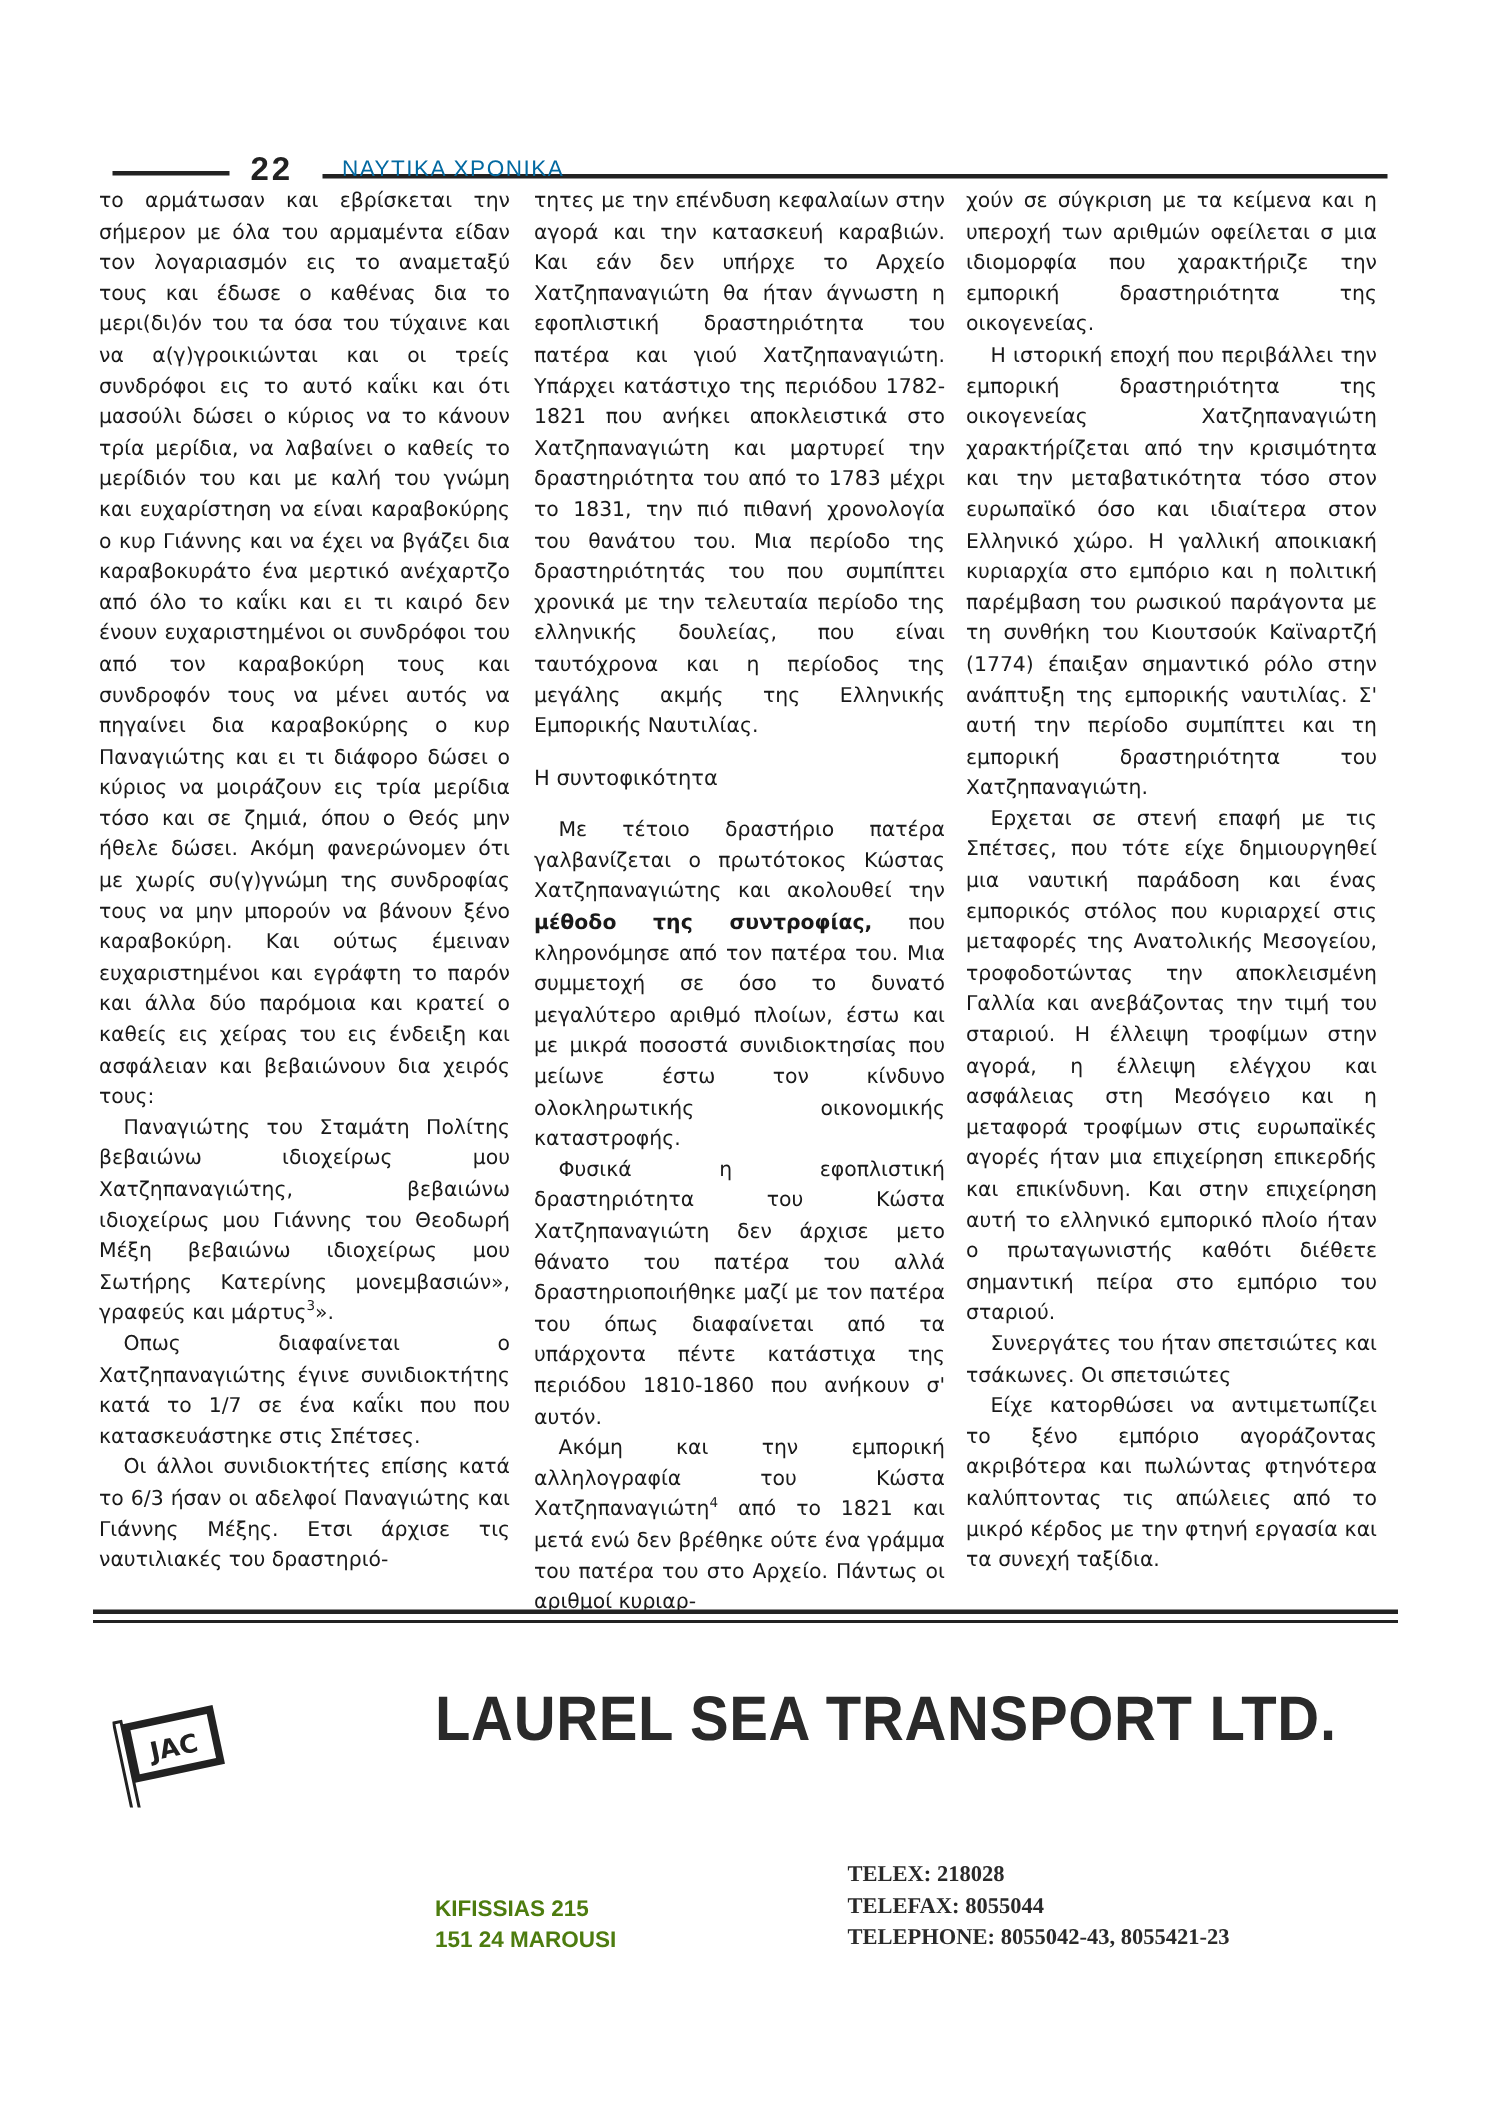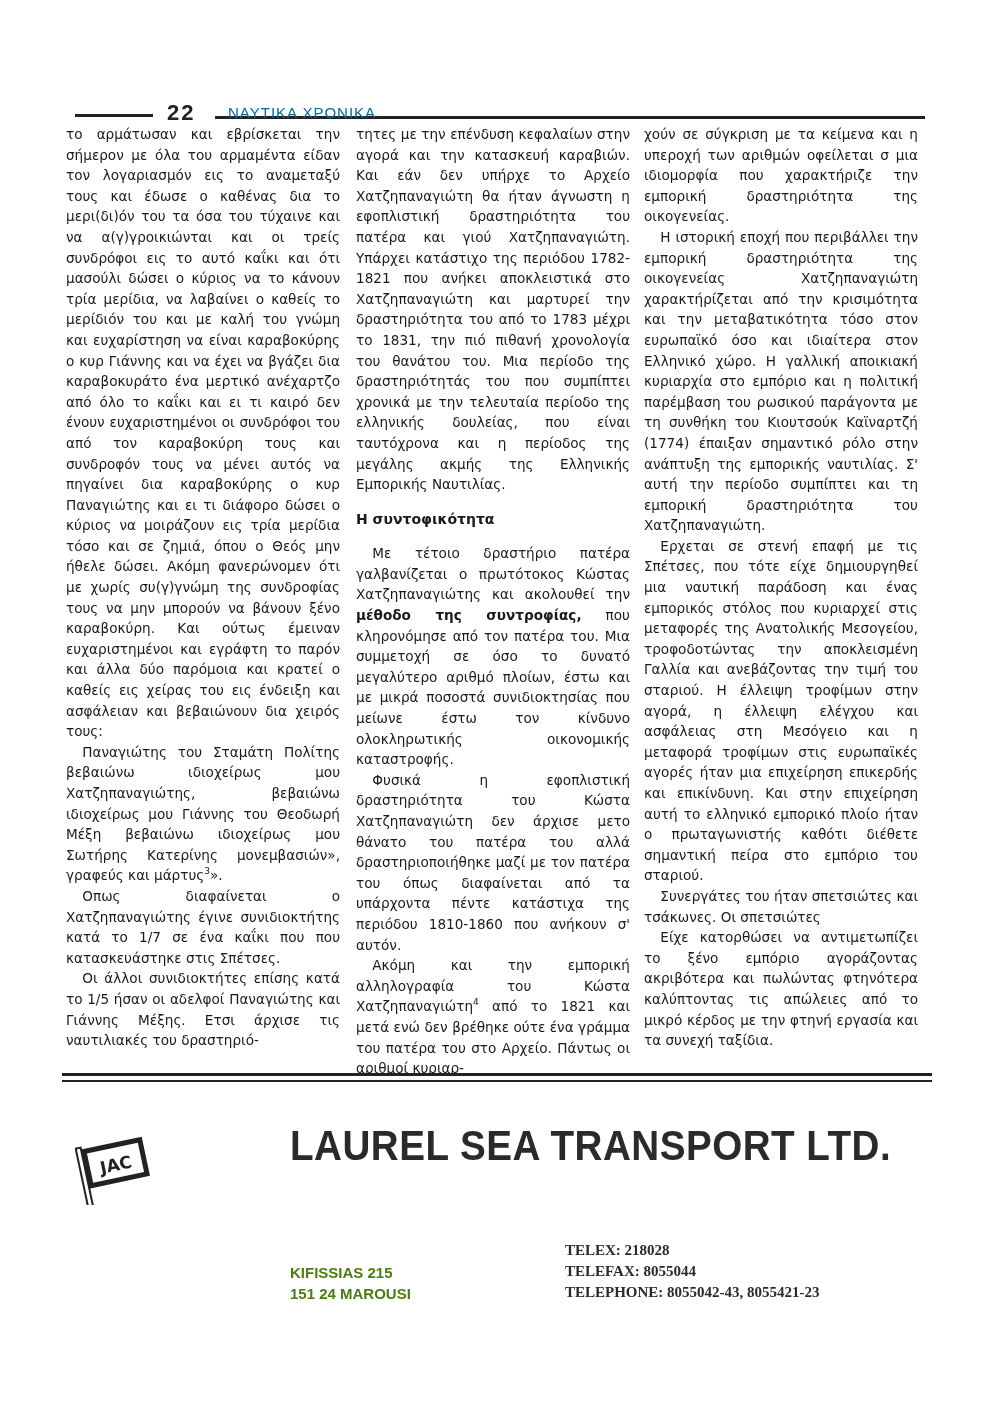--- a/index.html
+++ b/index.html
@@ -11,21 +11,21 @@
               font-weight:bold; font-size:22px; letter-spacing:2px; color:#222; }
   .hdr-line-right { position:absolute; left:140px; top:16px; right:0; height:3px; background:#222; }
   .journal { position:absolute; left:153px; top:4px; font-family:"Liberation Sans", sans-serif;
              font-size:15px; letter-spacing:1px; color:#0369a1; }
   .columns { position:absolute; top:124px; left:66px; width:866px; height:940px; }
   .col { position:absolute; top:0; width:274px; font-size:13.6px; line-height:20.6px;
          text-align:justify; hyphens:manual; }
   .col1 { left:0; } .col2 { left:290px; } .col3 { left:578px; }
   .col p { margin:0; }
   .col p.indent { text-indent:1.2em; }
-  .section-title { font-weight:bold; margin:14px 0 14px 0 !important; font-size:14px; }
+  .section-title { font-weight:normal; margin:14px 0 14px 0 !important; font-size:14px; }
   .bold { font-weight:bold; }
   sup { font-size:9px; line-height:0; }
   .rule1 { position:absolute; left:62px; top:1073px; width:870px; height:3px; background:#222; }
   .rule2 { position:absolute; left:62px; top:1080px; width:870px; height:2px; background:#222; }
   .ad-title { position:absolute; left:290px; top:1122px; font-family:"Liberation Sans", sans-serif;
               font-weight:bold; font-size:42px; color:#2a2a2a; letter-spacing:0.5px; transform:scaleX(0.92); transform-origin:left; }
   .logo { position:absolute; left:75px; top:1135px; width:80px; height:70px; }
   .addr { position:absolute; left:290px; top:1262px; font-family:"Liberation Sans", sans-serif;
           font-weight:bold; font-size:15px; line-height:21px; color:#4d7c0f; }
   .contact { position:absolute; left:565px; top:1240px; font-family:Liberation Serif, serif;
@@ -39,21 +39,21 @@
   <div class="page-num">22</div>
   <div class="hdr-line-right"></div>
   <div class="journal">ΝΑΥΤΙΚΑ ΧΡΟΝΙΚΑ</div>
 </div>
 
 <div class="columns">
   <div class="col col1">
     <p>το αρμάτωσαν και εβρίσκεται την σήμερον με όλα του αρμαμέντα είδαν τον λογαριασμόν εις το αναμεταξύ τους και έδωσε ο καθένας δια το μερι(δι)όν του τα όσα του τύχαινε και να α(γ)γροικιώνται και οι τρείς συνδρόφοι εις το αυτό καΐκι και ότι μασούλι δώσει ο κύριος να το κάνουν τρία μερίδια, να λαβαίνει ο καθείς το μερίδιόν του και με καλή του γνώμη και ευχαρίστηση να είναι καραβοκύρης ο κυρ Γιάννης και να έχει να βγάζει δια καραβοκυράτο ένα μερτικό ανέχαρτζο από όλο το καΐκι και ει τι καιρό δεν ένουν ευχαριστημένοι οι συνδρόφοι του από τον καραβοκύρη τους και συνδροφόν τους να μένει αυτός να πηγαίνει δια καραβοκύρης ο κυρ Παναγιώτης και ει τι διάφορο δώσει ο κύριος να μοιράζουν εις τρία μερίδια τόσο και σε ζημιά, όπου ο Θεός μην ήθελε δώσει. Ακόμη φανερώνομεν ότι με χωρίς συ(γ)γνώμη της συνδροφίας τους να μην μπορούν να βάνουν ξένο καραβοκύρη. Και ούτως έμειναν ευχαριστημένοι και εγράφτη το παρόν και άλλα δύο παρόμοια και κρατεί ο καθείς εις χείρας του εις ένδειξη και ασφάλειαν και βεβαιώνουν δια χειρός τους:</p>
     <p class="indent"><span>Παναγιώτης του Σταμάτη Πολίτης βεβαιώνω ιδιοχείρως μου Χατζηπαναγιώτης, βεβαιώνω ιδιοχείρως μου Γιάννης του Θεοδωρή Μέξη βεβαιώνω ιδιοχείρως μου Σωτήρης Κατερίνης μονεμβασιών», γραφεύς και μάρτυς</span><sup>3</sup><span>».</span></p>
     <p class="indent">Οπως διαφαίνεται ο Χατζηπαναγιώτης έγινε συνιδιοκτήτης κατά το 1/7 σε ένα καΐκι που που κατασκευάστηκε στις Σπέτσες.</p>
-    <p class="indent">Οι άλλοι συνιδιοκτήτες επίσης κατά το 1/5 ήσαν οι αδελφοί Παναγιώτης και Γιάννης Μέξης. Ετσι άρχισε τις ναυτιλιακές του δραστηριό-</p>
+    <p class="indent">Οι άλλοι συνιδιοκτήτες επίσης κατά το 6/3 ήσαν οι αδελφοί Παναγιώτης και Γιάννης Μέξης. Ετσι άρχισε τις ναυτιλιακές του δραστηριό-</p>
   </div>
   <div class="col col2">
     <p>τητες με την επένδυση κεφαλαίων στην αγορά και την κατασκευή καραβιών. Και εάν δεν υπήρχε το Αρχείο Χατζηπαναγιώτη θα ήταν άγνωστη η εφοπλιστική δραστηριότητα του πατέρα και γιού Χατζηπαναγιώτη. Υπάρχει κατάστιχο της περιόδου 1782-1821 που ανήκει αποκλειστικά στο Χατζηπαναγιώτη και μαρτυρεί την δραστηριότητα του από το 1783 μέχρι το 1831, την πιό πιθανή χρονολογία του θανάτου του. Μια περίοδο της δραστηριότητάς του που συμπίπτει χρονικά με την τελευταία περίοδο της ελληνικής δουλείας, που είναι ταυτόχρονα και η περίοδος της μεγάλης ακμής της Ελληνικής Εμπορικής Ναυτιλίας.</p>
     <p class="section-title">Η συντοφικότητα</p>
     <p class="indent"><span>Με τέτοιο δραστήριο πατέρα γαλβανίζεται ο πρωτότοκος Κώστας Χατζηπαναγιώτης και ακολουθεί την </span><span class="bold">μέθοδο της συντροφίας,</span><span> που κληρονόμησε από τον πατέρα του. Μια συμμετοχή σε όσο το δυνατό μεγαλύτερο αριθμό πλοίων, έστω και με μικρά ποσοστά συνιδιοκτησίας που μείωνε έστω τον κίνδυνο ολοκληρωτικής οικονομικής καταστροφής.</span></p>
     <p class="indent">Φυσικά η εφοπλιστική δραστηριότητα του Κώστα Χατζηπαναγιώτη δεν άρχισε μετο θάνατο του πατέρα του αλλά δραστηριοποιήθηκε μαζί με τον πατέρα του όπως διαφαίνεται από τα υπάρχοντα πέντε κατάστιχα της περιόδου 1810-1860 που ανήκουν σ' αυτόν.</p>
     <p class="indent"><span>Ακόμη και την εμπορική αλληλογραφία του Κώστα Χατζηπαναγιώτη</span><sup>4</sup><span> από το 1821 και μετά ενώ δεν βρέθηκε ούτε ένα γράμμα του πατέρα του στο Αρχείο. Πάντως οι αριθμοί κυριαρ-</span></p>
   </div>
   <div class="col col3">
     <p>χούν σε σύγκριση με τα κείμενα και η υπεροχή των αριθμών οφείλεται σ μια ιδιομορφία που χαρακτήριζε την εμπορική δραστηριότητα της οικογενείας.</p>

